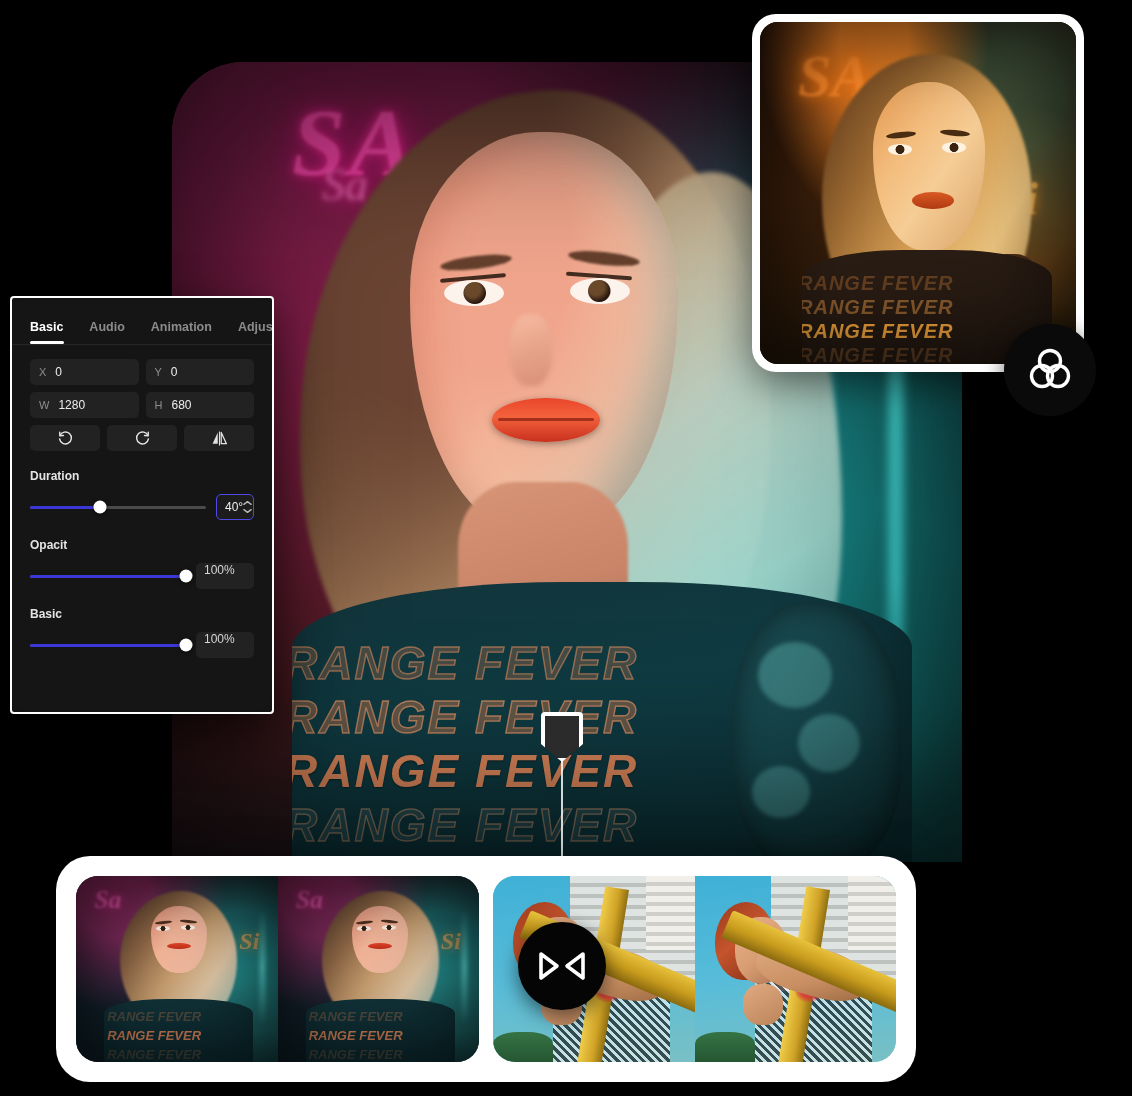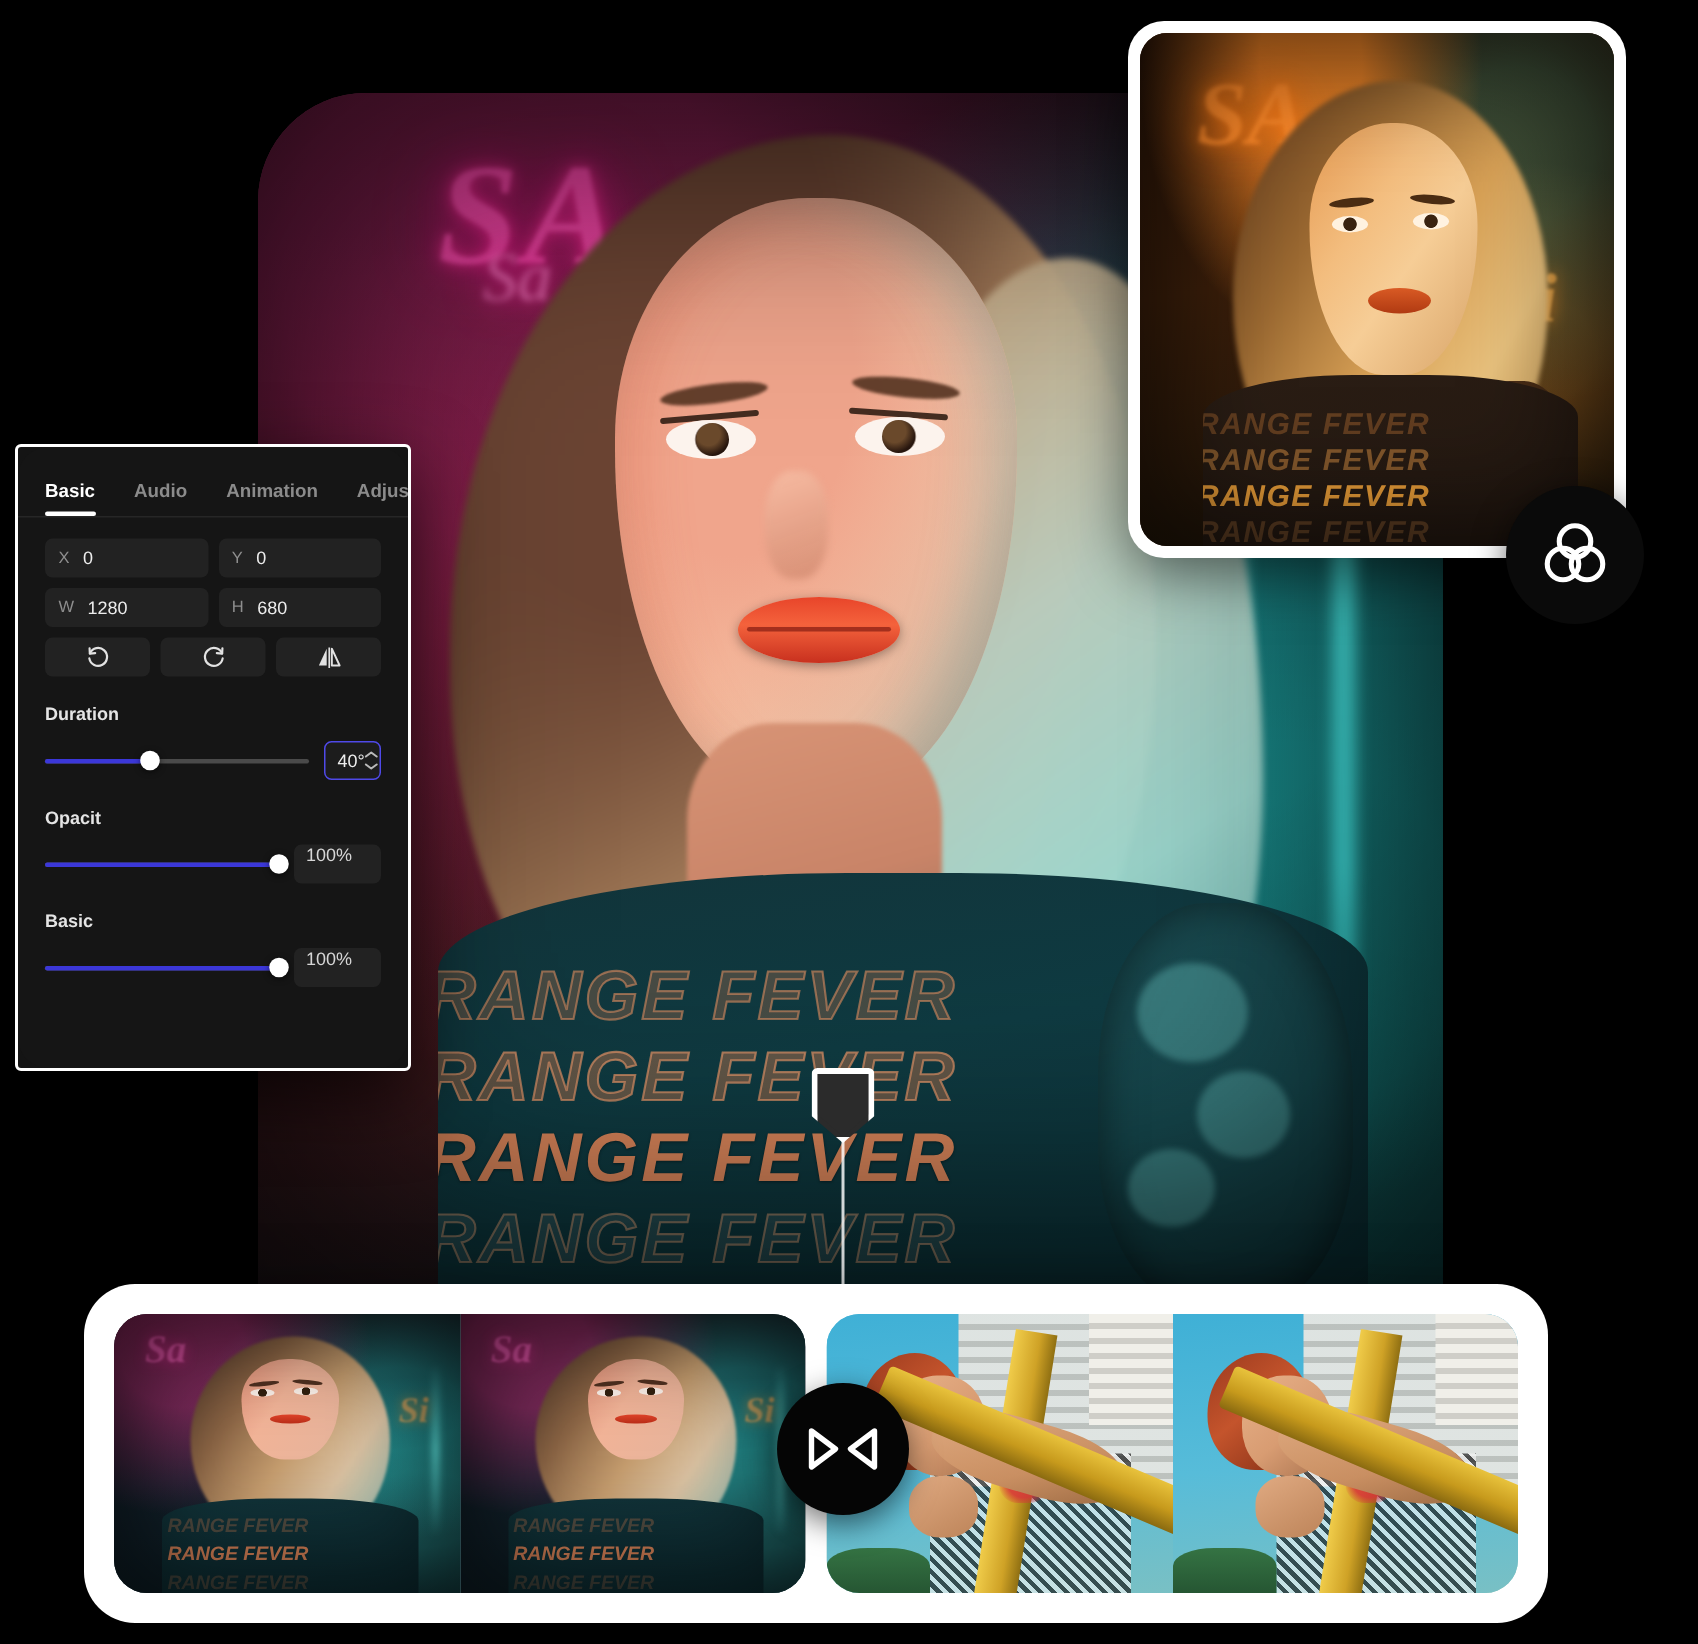--- a/index.html
+++ b/index.html
@@ -219,21 +219,21 @@
 
   
   .playhead-line{position:absolute;left:561px;top:758px;width:2px;height:180px;background:rgba(255,255,255,.82);}
   .playhead-head{position:absolute;left:541px;top:712px;width:42px;height:50px;background:#2b2b2b;
       border:4px solid #fff;border-radius:4px 4px 0 0;clip-path:polygon(0 0,100% 0,100% 64%,50% 100%,0 64%);}
   .playhead-head-in{position:absolute;left:545px;top:716px;width:34px;height:42px;background:#2b2b2b;
       clip-path:polygon(0 0,100% 0,100% 64%,50% 100%,0 64%);}
 
   
   .timeline{
-    position:absolute; left:56px; top:856px; width:976px; height:226px;
+    position:absolute; left:56px; top:856px; width:860px; height:226px;
     background:#ffffff; border-radius:34px; padding:20px; display:flex; gap:14px;
     box-shadow:0 12px 44px rgba(0,0,0,.5);
   }
   .tl-seg{flex:1;display:flex;border-radius:22px;overflow:hidden;}
   .clip{flex:1;position:relative;overflow:hidden;}
   
   .clip-a{background:linear-gradient(165deg,#14262c 0%,#123038 42%,#0d2a30 100%);}
   .ca-bg{position:absolute;inset:0;
     background:
       radial-gradient(ellipse at 20% 14%, rgba(215,55,140,.50) 0 16%, rgba(70,15,45,0) 48%),

